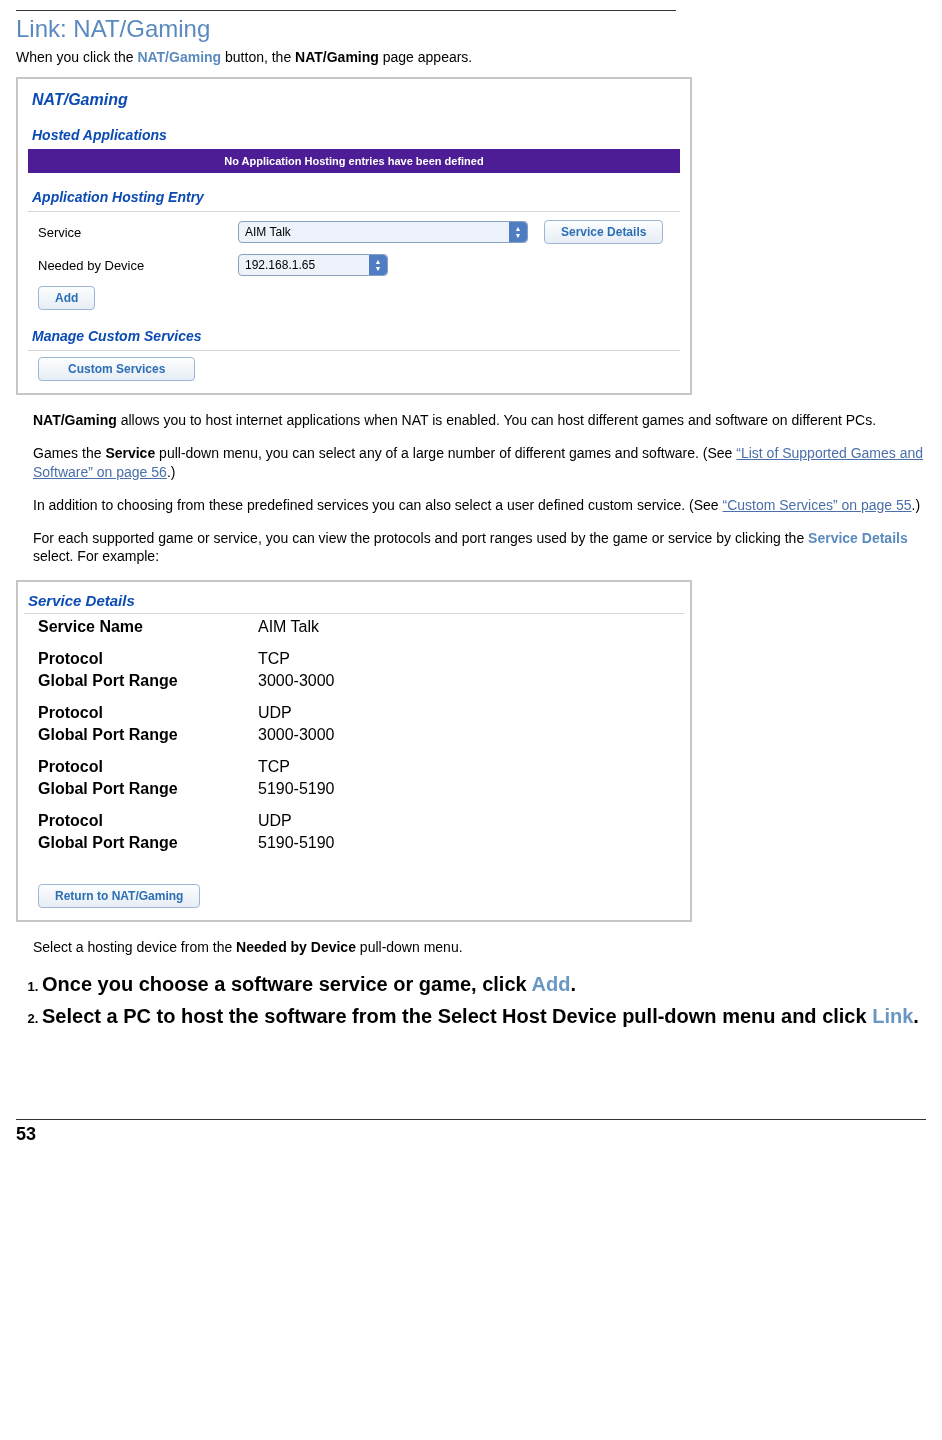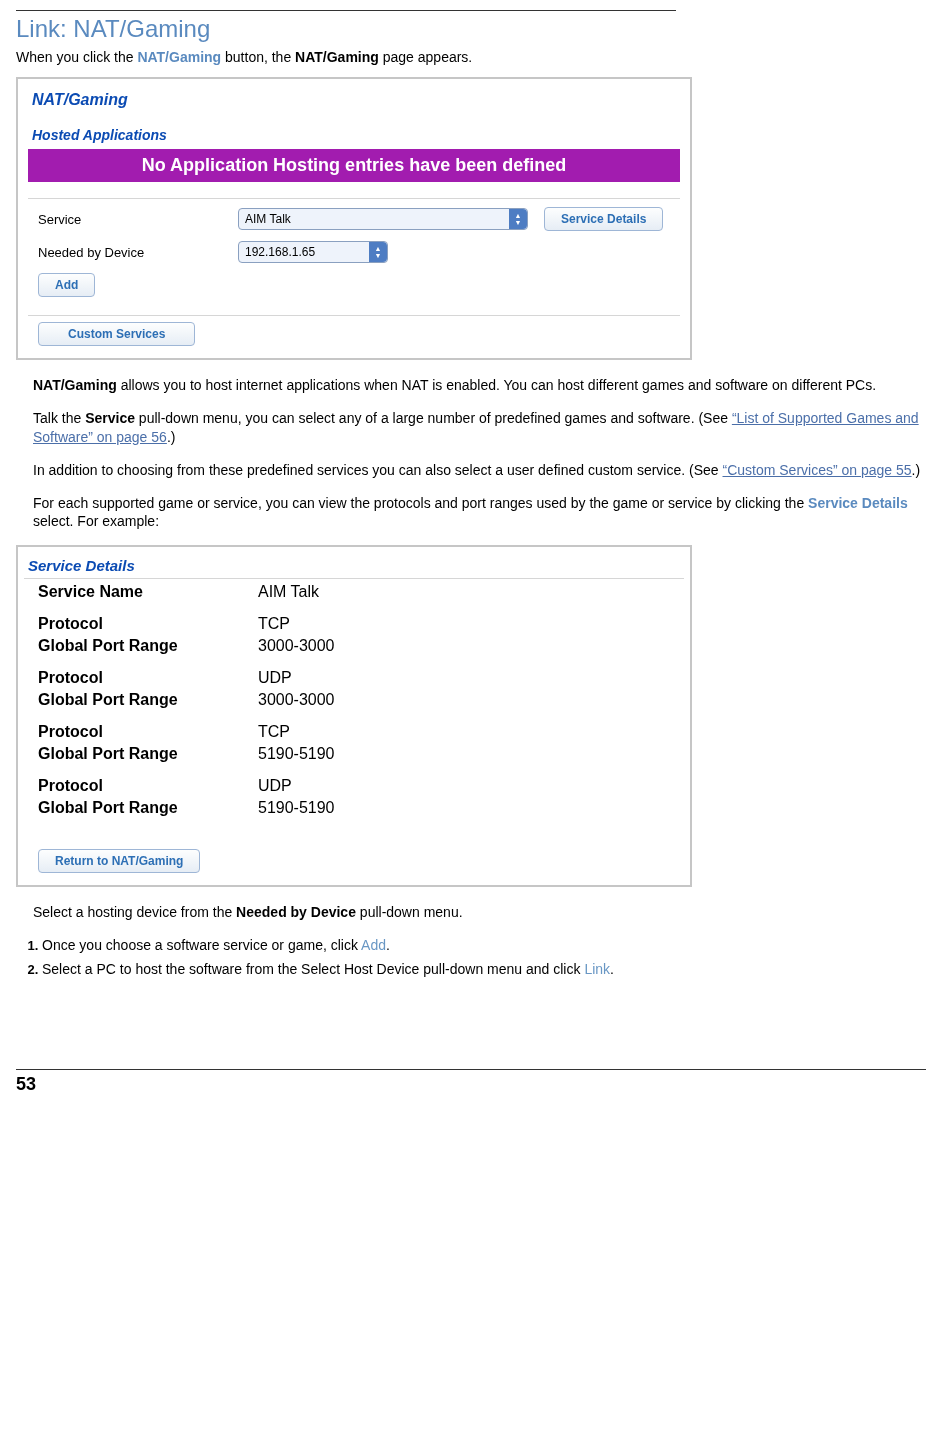--- a/index.html
+++ b/index.html
@@ -45,24 +45,24 @@
     font-style: italic;
   }
   .p1-section {
     color: #0b4bb3;
     font-weight: bold;
     font-style: italic;
     font-size: 14px;
     margin: 0 0 6px 4px;
   }
   .hosted-bar {
-    background: #a21caf;
+    background: #4c1d95;
     color: #fff;
     font-weight: bold;
-    font-size: 18px;
+    font-size: 11px;
     text-align: center;
     padding: 6px;
     margin-bottom: 16px;
   }
   .entry-block {
     border-top: 1px solid #d6d6d6;
     padding-top: 8px;
     margin-bottom: 4px;
   }
   .form-row {
@@ -145,22 +145,22 @@
   .p2-group-gap { height: 10px; }
   .p2-return { padding: 10px 4px 6px 14px; }
   .p2-sep { border-top: 1px solid #d6d6d6; margin-top: 4px; padding-top: 2px; }
 
   
   ol.steps {
     margin: 6px 0 0 0;
     padding-left: 26px;
   }
   ol.steps li {
-    font-weight: normal;
-    font-size: 14px;
+    font-weight: bold;
+    font-size: 20px;
     margin-bottom: 6px;
     line-height: 1.3;
   }
   ol.steps li::marker { font-size: 13px; font-weight: bold; }
   ol.steps li .kw { color: #6997c4; }
 
   
   .footer {
     position: relative;
     margin-top: 90px;
@@ -184,20 +184,21 @@
   <span>When you click the </span><span class="blue-bold">NAT/Gaming</span><span> button, the </span><span class="bold">NAT/Gaming</span><span> page appears.</span>
 </p>
 
 <div class="panel1-box">
   <div class="panel1-inner">
     <div class="p1-title">NAT/Gaming</div>
 
     <div class="p1-section">Hosted Applications</div>
     <div class="hosted-bar">No Application Hosting entries have been defined</div>
 
+    <div class="p1-section">Application Hosting Entry</div>
     <div class="entry-block">
       <div class="form-row">
         <div class="form-label">Service</div>
         <div class="aqua-select ssel-service">
           <span>AIM Talk</span>
           <span class="arrows">▲<br>▼</span>
         </div>
         <span class="btn btn-svc" style="margin-left:16px;">Service Details</span>
       </div>
       <div class="form-row">
@@ -205,32 +206,33 @@
         <div class="aqua-select ssel-device">
           <span>192.168.1.65</span>
           <span class="arrows">▲<br>▼</span>
         </div>
       </div>
       <div class="add-row">
         <span class="btn">Add</span>
       </div>
     </div>
 
+    <div class="p1-section" style="margin-top:10px;">Manage Custom Services</div>
     <div class="manage-block">
       <span class="btn">Custom Services</span>
     </div>
   </div>
 </div>
 
 <p class="body-p">
   <span class="bold">NAT/Gaming</span><span> allows you to host internet applications when NAT is enabled. You can host different games and software on different PCs.</span>
 </p>
 
 <p class="body-p">
-  <span>Talk the </span><span class="bold">Service</span><span> pull-down menu, you can select any of a large number of predefined games and software. (See </span><span class="link-blue">“List of Supported Games and Software” on page 56</span><span>.)</span>
+  <span>Games the </span><span class="bold">Service</span><span> pull-down menu, you can select any of a large number of different games and software. (See </span><span class="link-blue">“List of Supported Games and Software” on page 56</span><span>.)</span>
 </p>
 
 <p class="body-p">
   <span>In addition to choosing from these predefined services you can also select a user defined custom service. (See </span><span class="link-blue">“Custom Services” on page 55</span><span>.)</span>
 </p>
 
 <p class="body-p">
   <span>For each supported game or service, you can view the protocols and port ranges used by the game or service by clicking the </span><span class="blue-bold">Service Details</span><span> select. For example:</span>
 </p>
 

